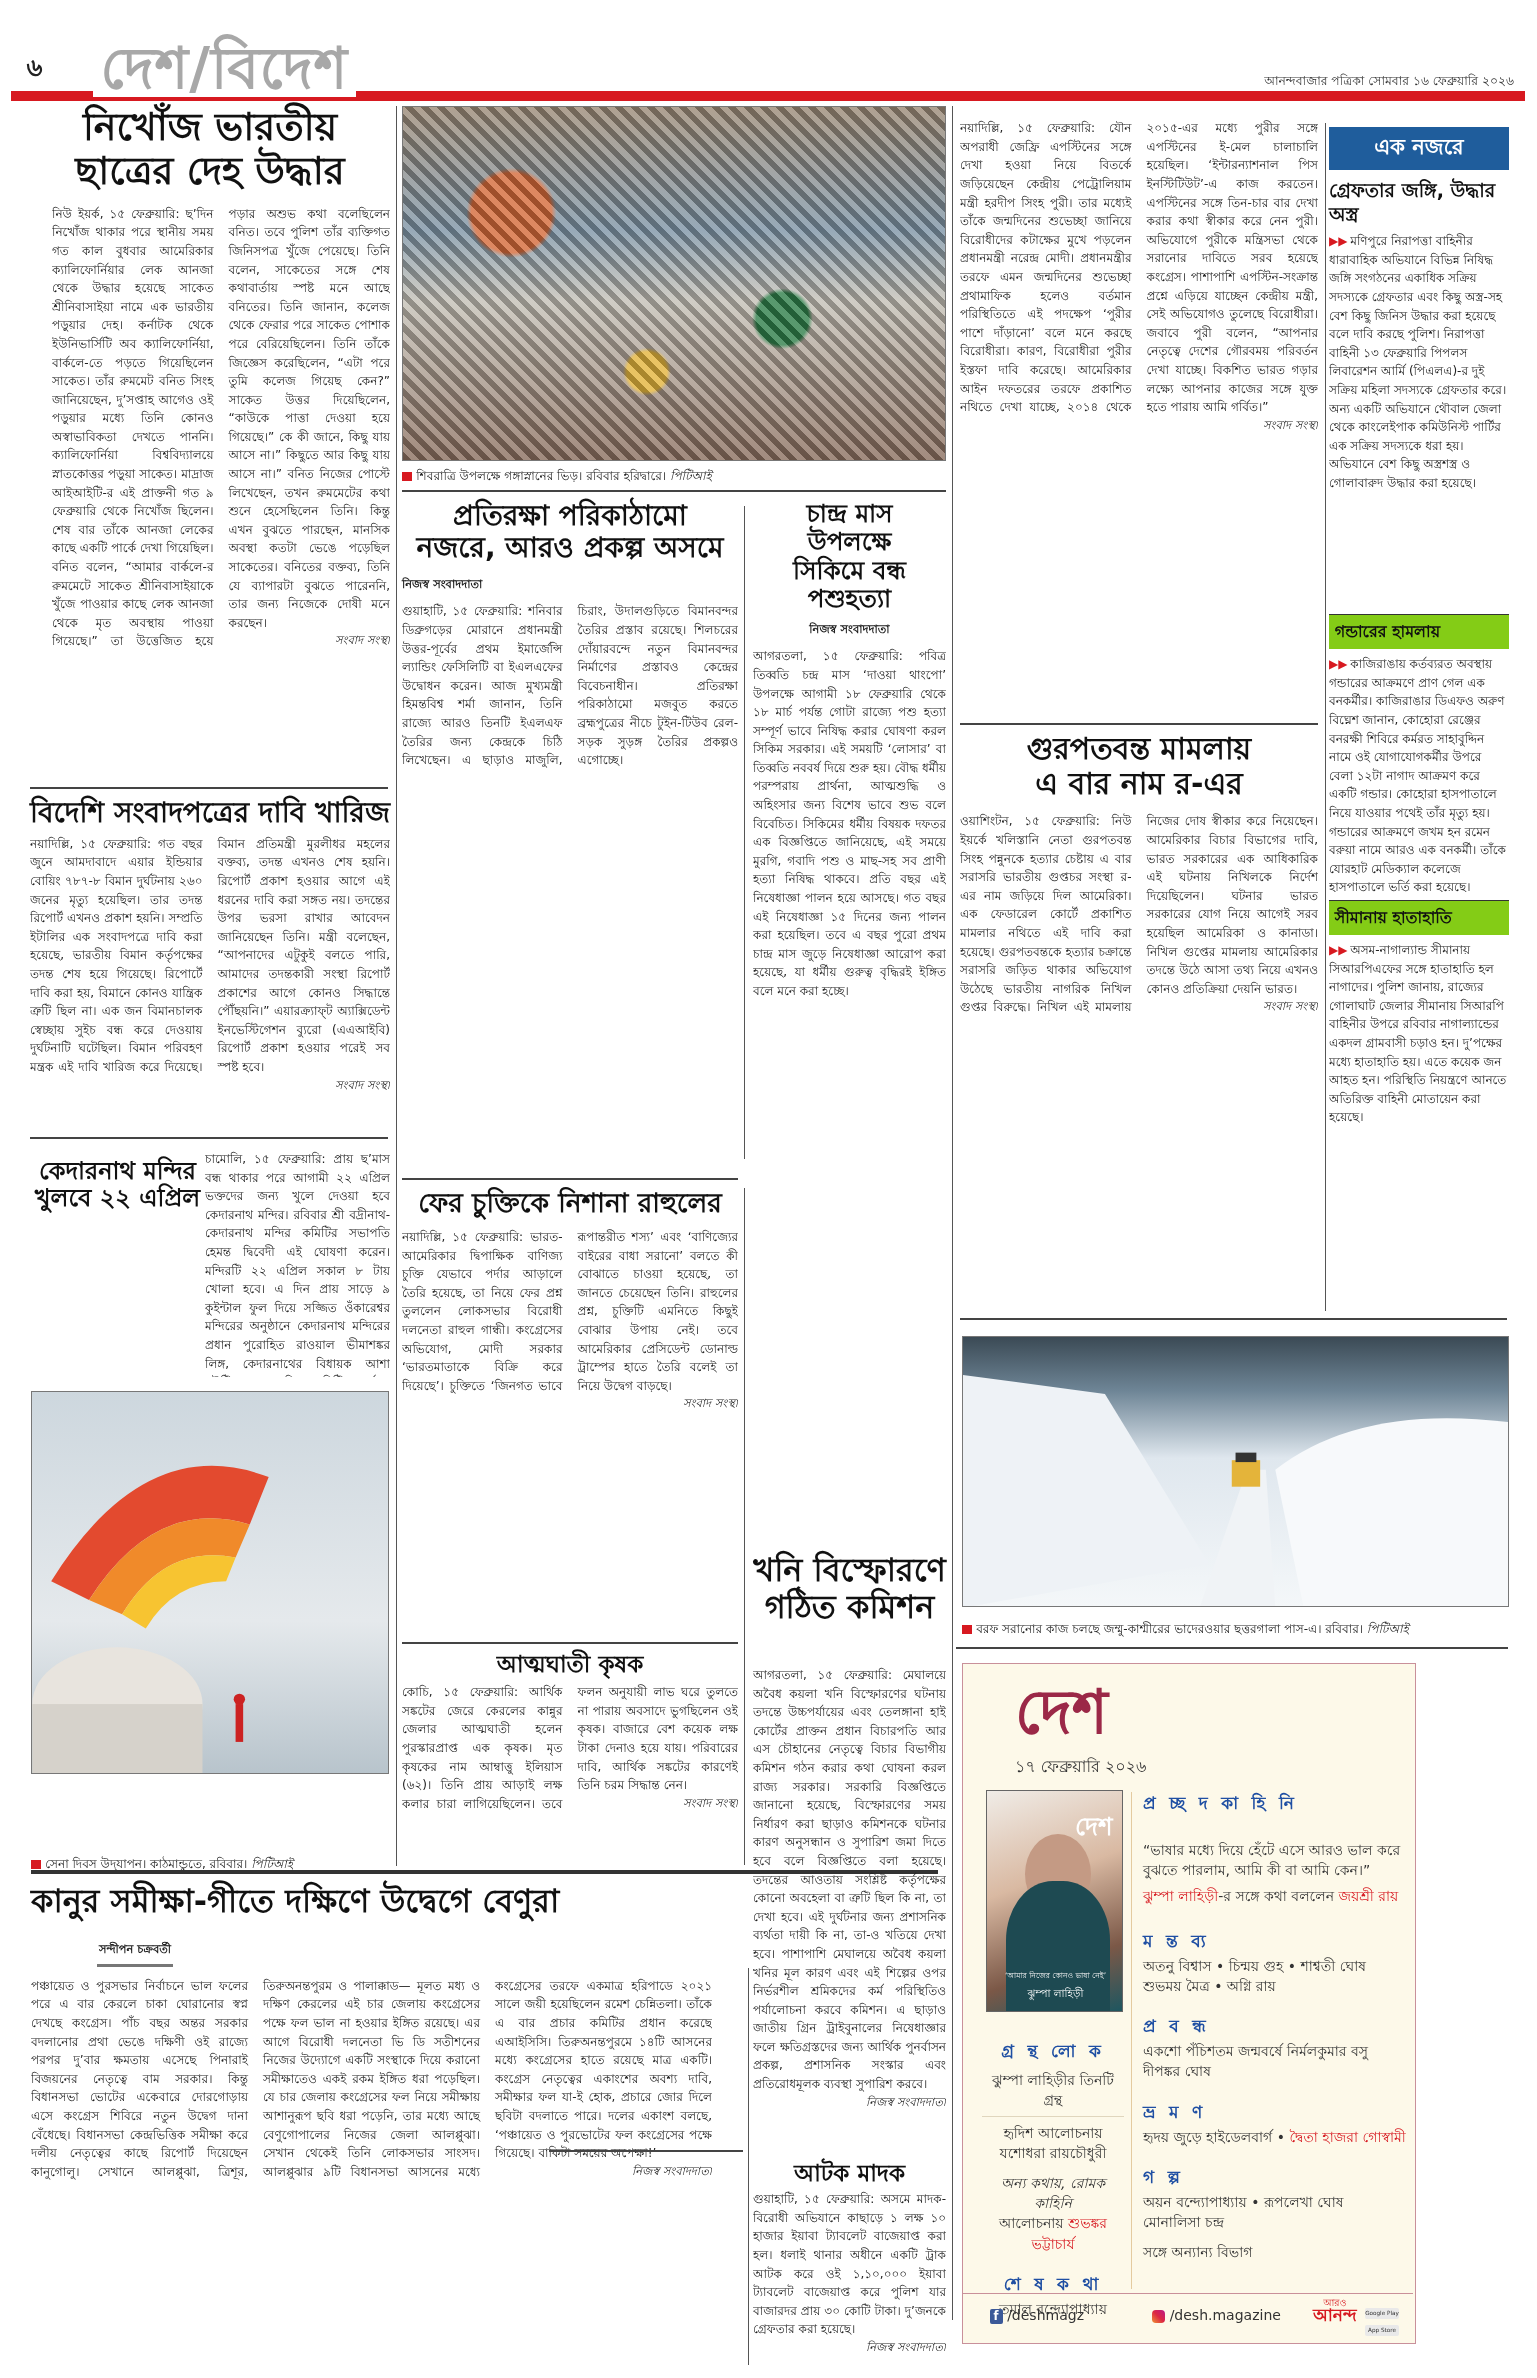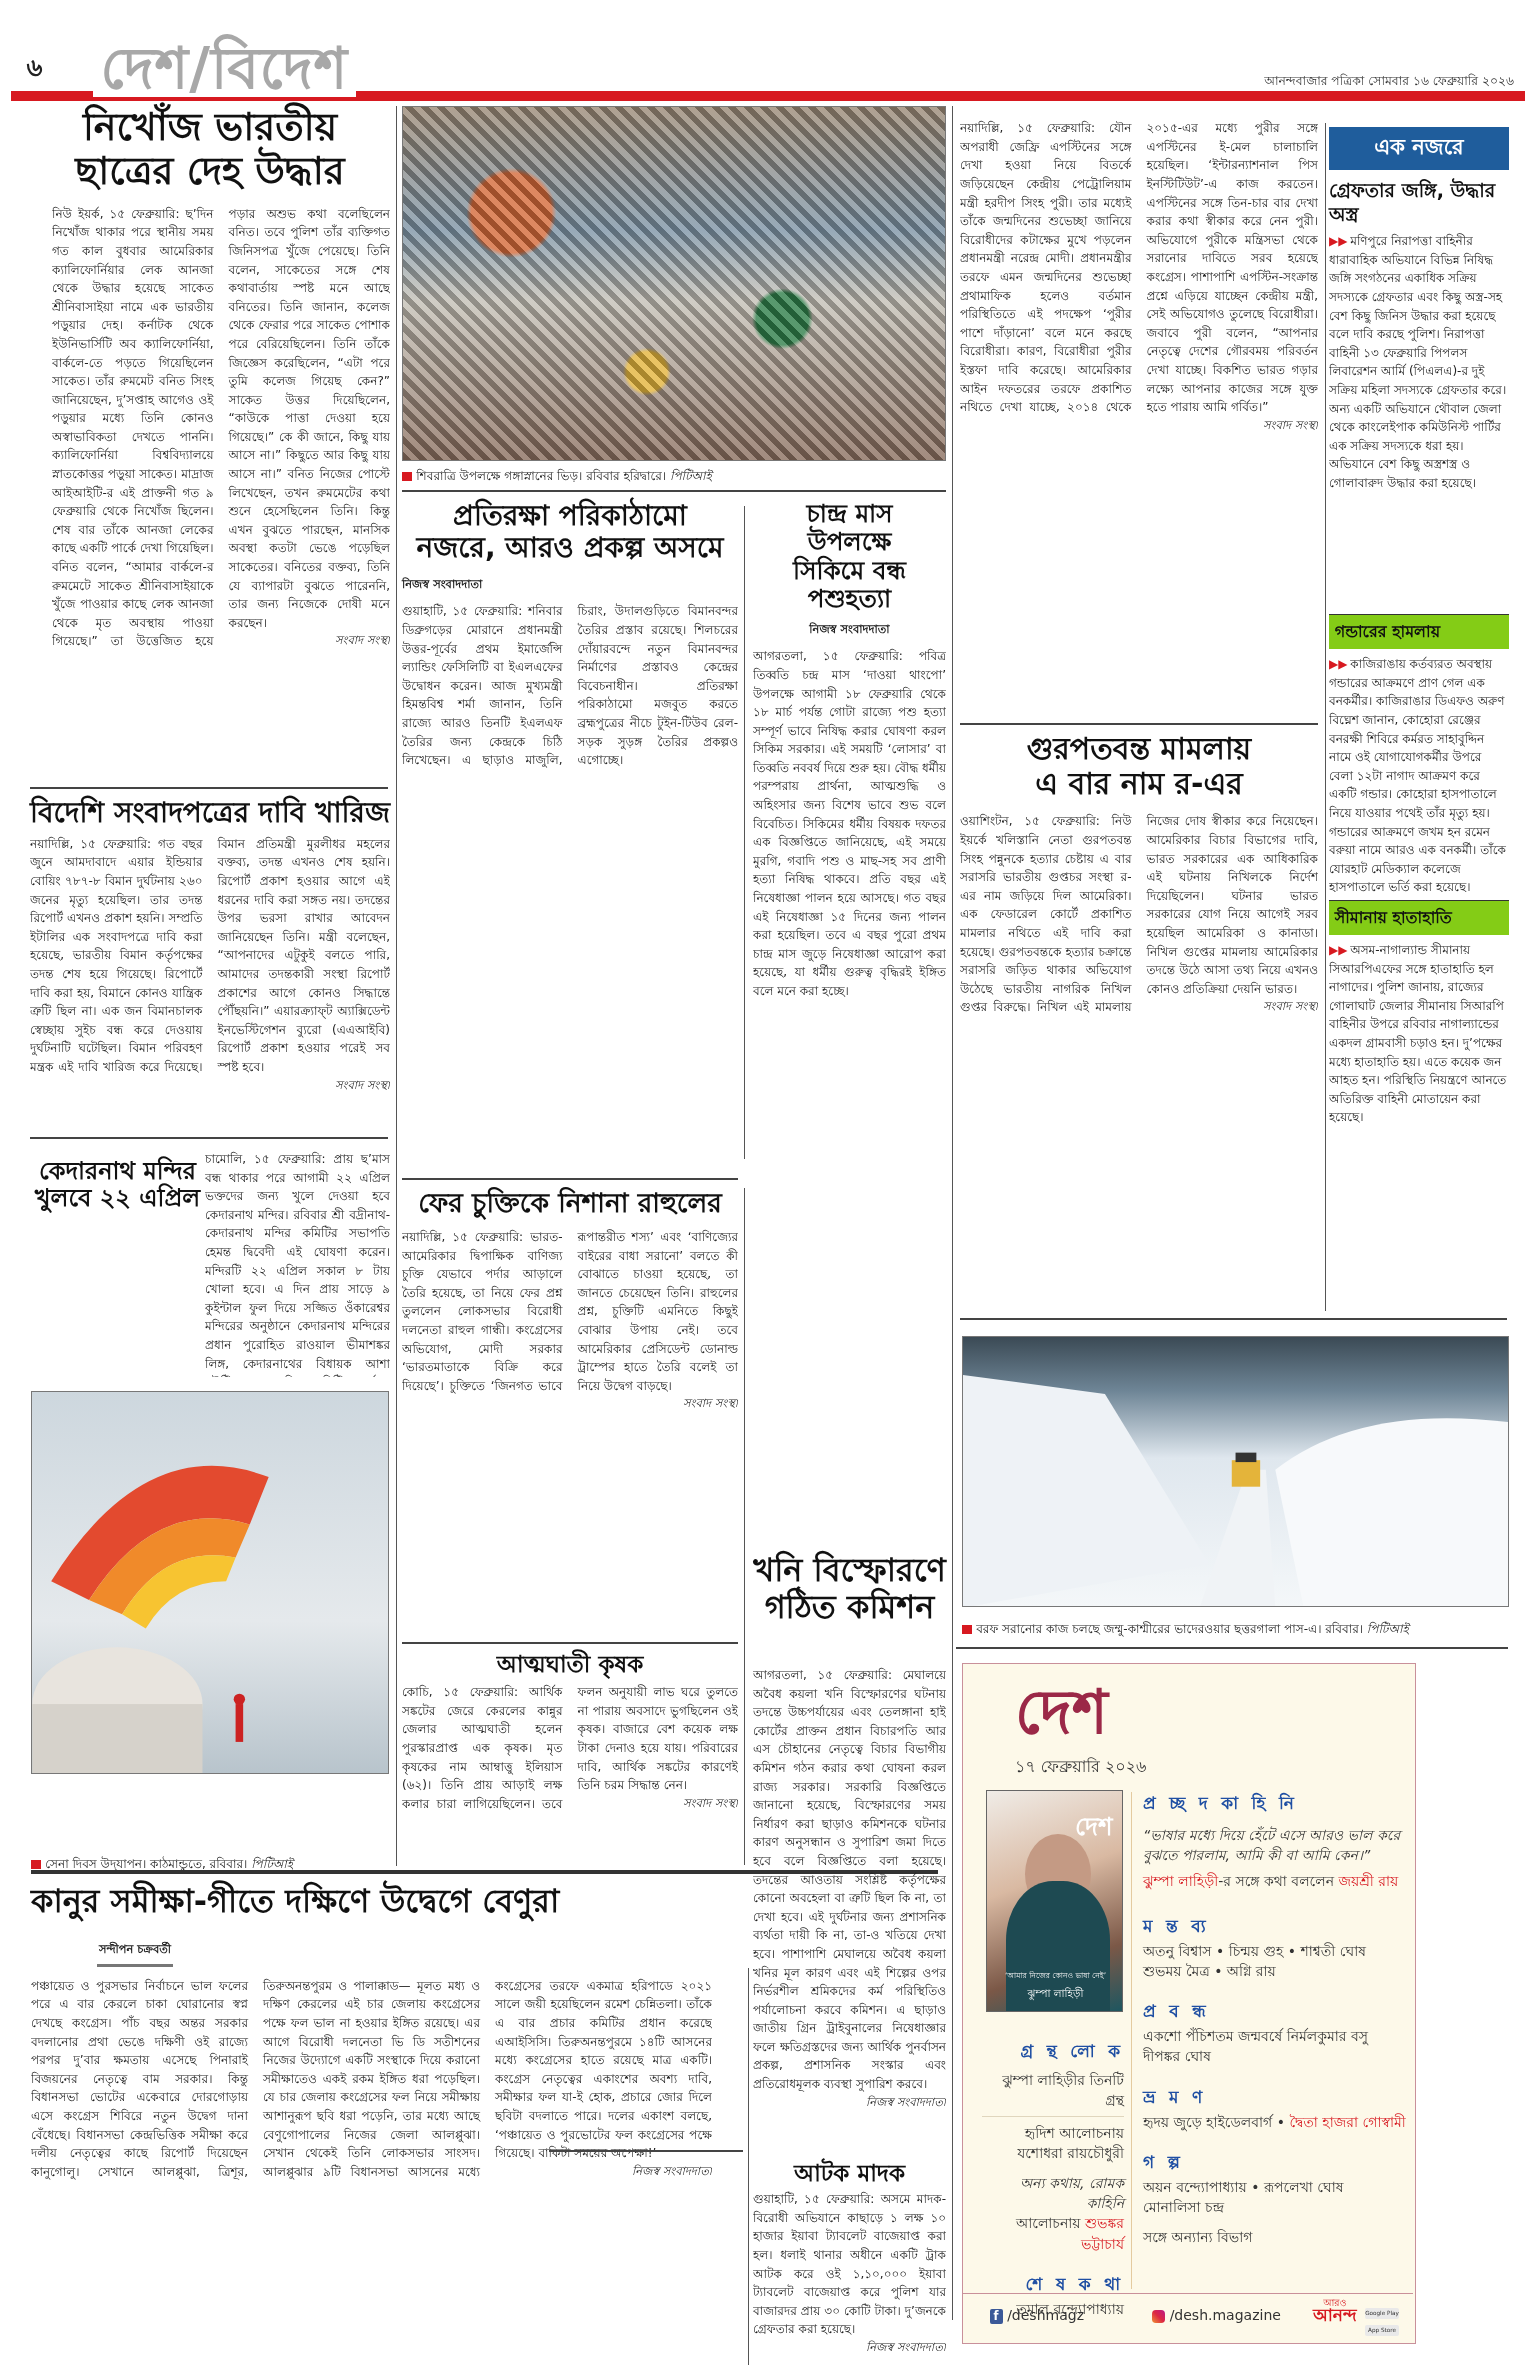--- a/index.html
+++ b/index.html
@@ -235,35 +235,35 @@
   <div class="abs cover" style="left:23px; top:126px; width:137px; height:222px;">
     <div style="position:absolute; right:9.5px; top:17px; font-size:24.6px; color:#fff; font-weight:bold;">দেশ</div>
     <div style="position:absolute; left:38px; top:43px; width:66px; height:80px; border-radius:50%; background:#c49a84;"></div>
     <div style="position:absolute; left:19px; top:90px; width:104px; height:132px; border-radius:45% 45% 0 0; background:#1e4a52;"></div>
     <div style="position:absolute; left:0; width:137px; top:178px; font-size:7.6px; color:#f4f4f4; text-align:center;">‘আমার নিজের কোনও ভাষা নেই’</div>
     <div style="position:absolute; left:0; width:137px; top:195px; font-size:10.4px; color:#fff; text-align:center;">ঝুম্পা লাহিড়ী</div>
   </div>
 
   <div class="abs vrule" style="left:168px; top:128px; height:497px; background:#e4cba0;"></div>
 
-  <div class="abs" style="left:19px; top:374px; width:142px; text-align:right;">
+  <div class="abs" style="left:19px; top:374px; width:142px; text-align:center;">
     <div class="sec-h">গ্র ন্থ লো ক</div>
     <div class="desh-txt" style="margin-top:3.8px;">ঝুম্পা লাহিড়ীর তিনটি গ্রন্থ</div>
     <div style="border-top:0.9px solid #e0d6bd; margin:5.7px 0;"></div>
     <div class="desh-txt">হৃদিশ আলোচনায়</div>
     <div class="desh-txt red">যশোধরা রায়চৌধুরী</div>
     <div class="desh-txt" style="margin-top:9.5px; font-style:italic;">অন্য কথায়, রোমক কাহিনি</div>
     <div class="desh-txt"><span>আলোচনায় </span><span class="red">শুভঙ্কর ভট্টাচার্য</span></div>
     <div class="sec-h" style="margin-top:17px;">শে ষ ক থা</div>
     <div class="desh-txt red">তমাল বন্দ্যোপাধ্যায়</div>
   </div>
 
   <div class="abs" style="left:180px; top:126px; width:265px;">
     <div class="sec-h">প্র চ্ছ দ কা হি নি</div>
-    <div class="desh-txt" style="margin-top:7px;font-style:italic;">“ভাষার মধ্যে দিয়ে হেঁটে এসে আরও ভাল করে বুঝতে পারলাম, আমি কী বা আমি কেন।”</div>
+    <div class="desh-txt" style="margin-top:22px;">“ভাষার মধ্যে দিয়ে হেঁটে এসে আরও ভাল করে বুঝতে পারলাম, আমি কী বা আমি কেন।”</div>
     <div class="desh-txt" style="margin-top:5.7px;"><span class="red">ঝুম্পা লাহিড়ী</span><span>-র সঙ্গে কথা বললেন </span><span class="red">জয়শ্রী রায়</span></div>
 
     <div class="sec-h" style="margin-top:21px;">ম ন্ত ব্য</div>
     <div class="desh-txt red">
       <span>অতনু বিশ্বাস</span> • <span>চিন্ময় গুহ</span> • <span>শাশ্বতী ঘোষ</span><br>
       <span>শুভময় মৈত্র</span> • <span>অগ্নি রায়</span>
     </div>
 
     <div class="sec-h" style="margin-top:17px;">প্র ব ন্ধ</div>
     <div class="desh-txt">একশো পঁচিশতম জন্মবর্ষে নির্মলকুমার বসু</div>

